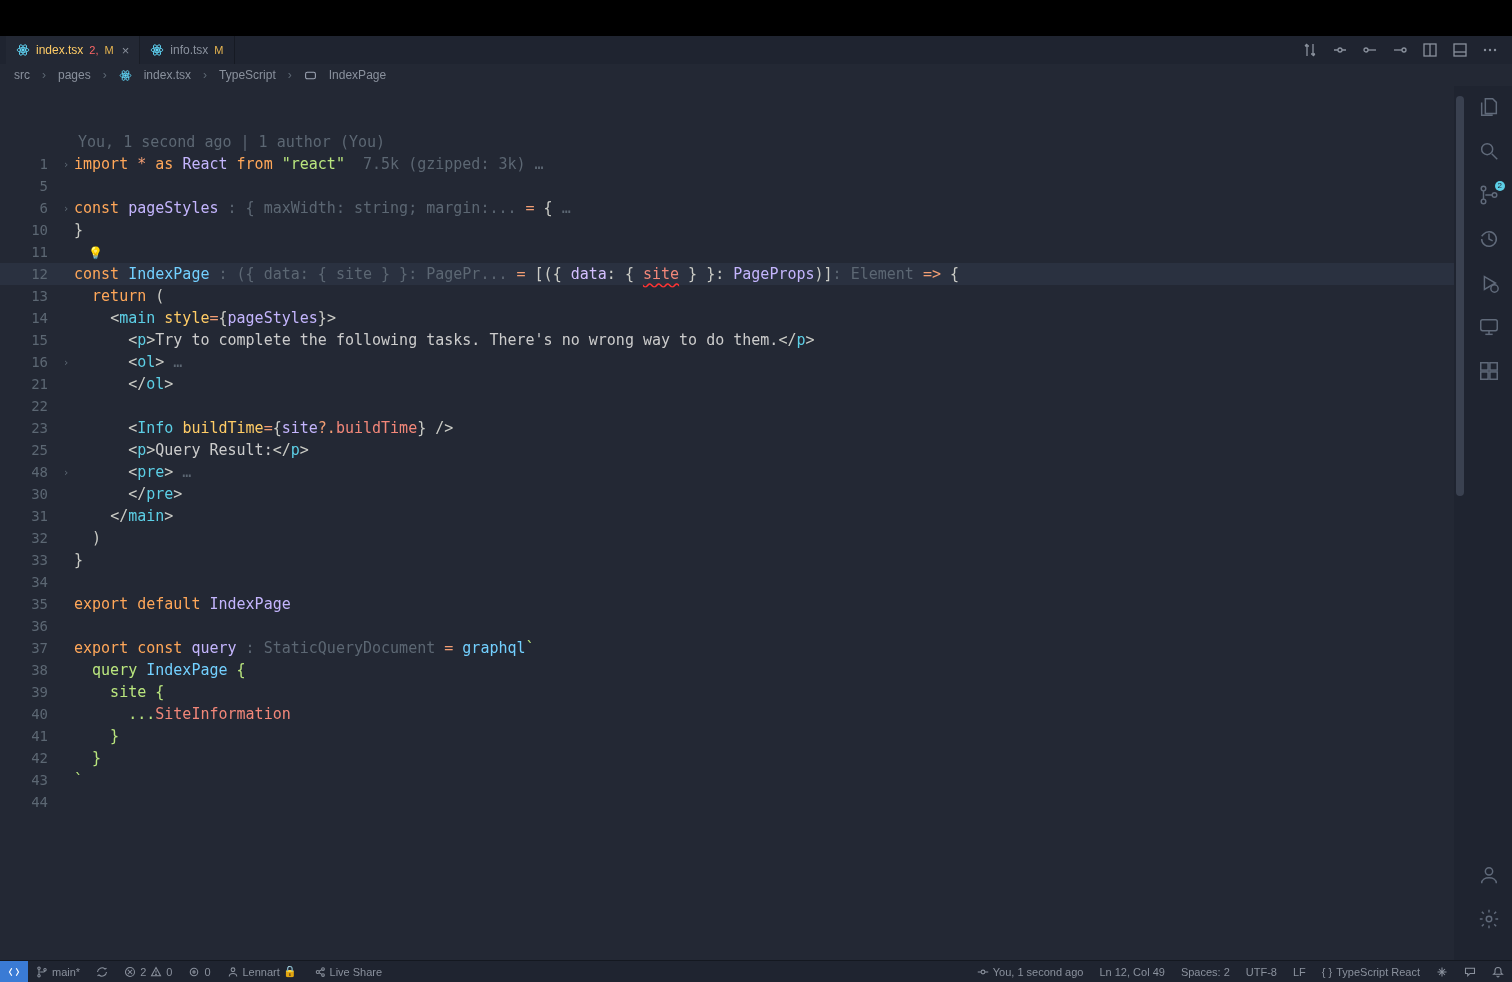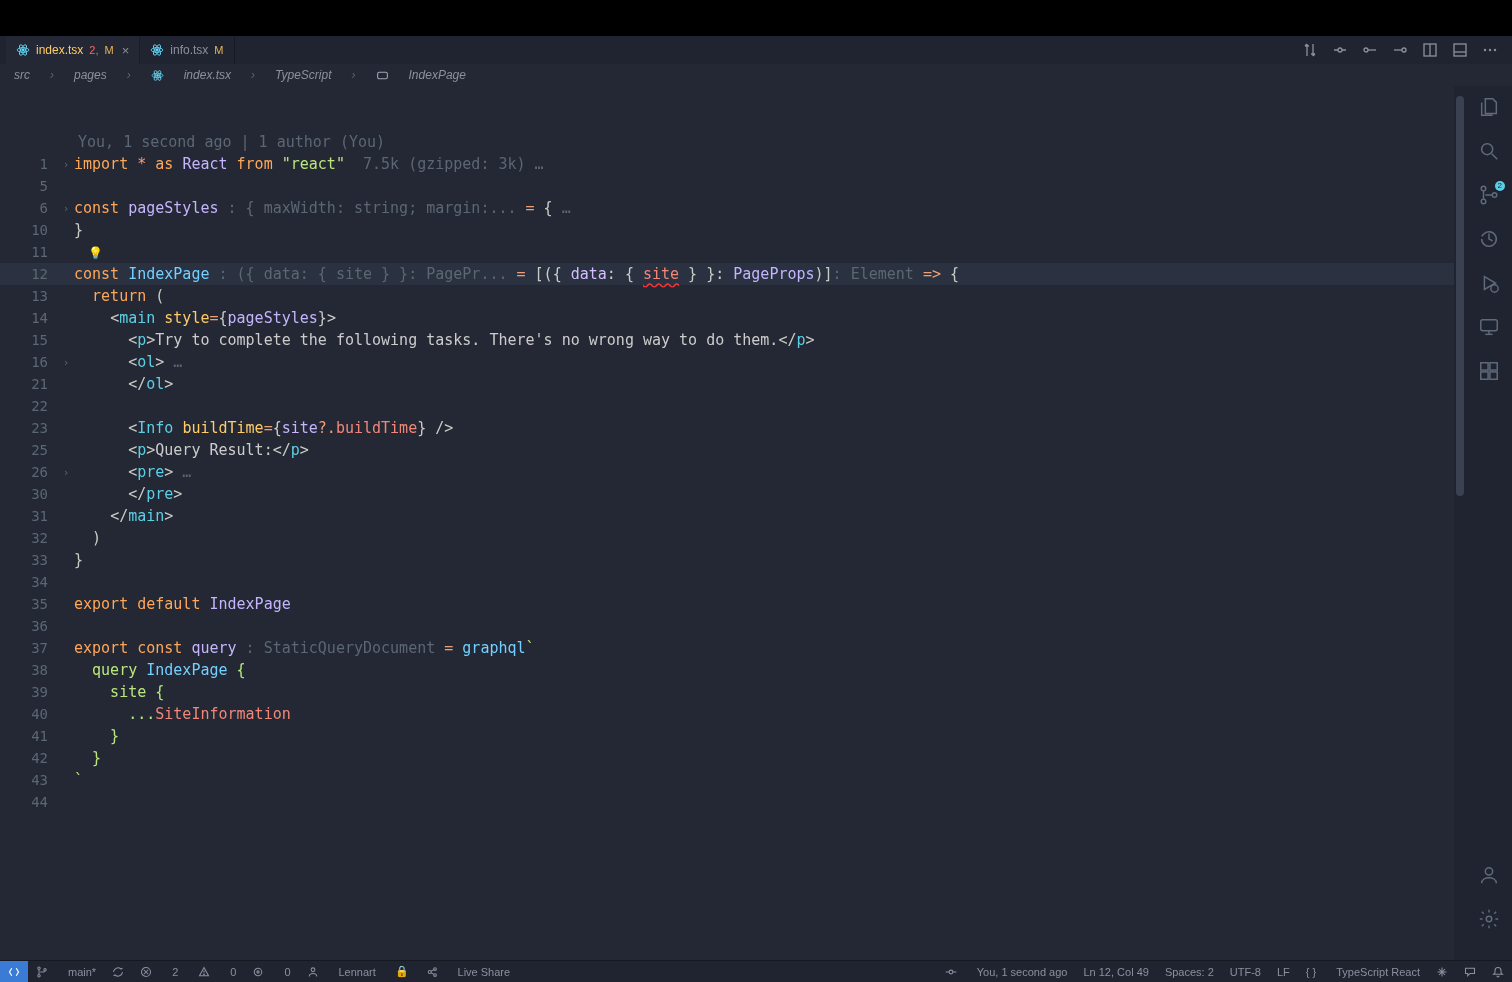--- a/index.html
+++ b/index.html
@@ -47,22 +47,21 @@
 
 
 .breadcrumb {
   height: 22px;
   background: #232834;
   display: flex;
   align-items: center;
   font-size: 12px;
   color: #8a919d;
   padding-left: 14px;
-  gap: 20px;
-  font-style: italic;
+  gap: 12px;
 }
 .breadcrumb .sep { color: #5c6773; }
 .breadcrumb .ic { width: 13px; height: 13px; }
 
 
 .bodyrow { flex: 1; display: flex; min-height: 0; }
 
 
 .editor {
   flex: 1;
@@ -152,21 +151,21 @@
   background: #1f2430;
   border-top: 1px solid #141820;
   display: flex;
   align-items: center;
   font-size: 11px;
   color: #8a919d;
 }
 .status .cell {
   display: flex;
   align-items: center;
-  gap: 20px;
+  gap: 4px;
   padding: 0 8px;
   height: 100%;
   cursor: pointer;
 }
 .status .remote { background: #3a7bd5; color: #fff; width: 28px; justify-content: center; }
 .status .spacer { flex: 1; }
 .status .ic { width: 12px; height: 12px; }
 </style>
 </head>
 <body>
@@ -261,21 +260,21 @@
         <div class="line"><span class="gutter">11</span><span class="fold"></span><span class="code"><span class="bulb">  💡</span></span></div>
         <div class="line hl"><span class="gutter">12</span><span class="fold"></span><span class="code"><span class="kw">const </span><span class="fn">IndexPage</span><span class="typ"> : ({ data: { site } }: PagePr... </span><span class="op">= </span><span class="pun">[</span><span class="pun">(</span><span class="pun">{ </span><span class="param">data</span><span class="pun">: { </span><span class="siteerr">site</span><span class="pun"> } }</span><span class="pun">: </span><span class="var">PageProps</span><span class="pun">)</span><span class="pun">]</span><span class="typ">: Element </span><span class="op">=&gt; </span><span class="pun">{</span></span></div>
         <div class="line"><span class="gutter">13</span><span class="fold"></span><span class="code"><span>  </span><span class="kw">return </span><span class="pun">(</span></span></div>
         <div class="line"><span class="gutter">14</span><span class="fold"></span><span class="code"><span>    </span><span class="pun">&lt;</span><span class="tag">main </span><span class="attr">style</span><span class="op">=</span><span class="pun">{</span><span class="var">pageStyles</span><span class="pun">}</span><span class="pun">&gt;</span></span></div>
         <div class="line"><span class="gutter">15</span><span class="fold"></span><span class="code"><span>      </span><span class="pun">&lt;</span><span class="tag">p</span><span class="pun">&gt;</span><span>Try to complete the following tasks. There's no wrong way to do them.</span><span class="pun">&lt;/</span><span class="tag">p</span><span class="pun">&gt;</span></span></div>
         <div class="line"><span class="gutter">16</span><span class="fold">›</span><span class="code"><span>      </span><span class="pun">&lt;</span><span class="tag">ol</span><span class="pun">&gt;</span><span class="com"> …</span></span></div>
         <div class="line"><span class="gutter">21</span><span class="fold"></span><span class="code"><span>      </span><span class="pun">&lt;/</span><span class="tag">ol</span><span class="pun">&gt;</span></span></div>
         <div class="line"><span class="gutter">22</span><span class="fold"></span></div>
         <div class="line"><span class="gutter">23</span><span class="fold"></span><span class="code"><span>      </span><span class="pun">&lt;</span><span class="tag">Info </span><span class="attr">buildTime</span><span class="op">=</span><span class="pun">{</span><span class="var">site</span><span class="op">?.</span><span class="redvar">buildTime</span><span class="pun">}</span><span class="pun"> /&gt;</span></span></div>
         <div class="line"><span class="gutter">25</span><span class="fold"></span><span class="code"><span>      </span><span class="pun">&lt;</span><span class="tag">p</span><span class="pun">&gt;</span><span>Query Result:</span><span class="pun">&lt;/</span><span class="tag">p</span><span class="pun">&gt;</span></span></div>
-        <div class="line"><span class="gutter">26</span><span class="fold">›</span><span class="code"><span>      </span><span class="pun">&lt;</span><span class="tag">pre</span><span class="pun">&gt;</span><span class="com"> …</span></span></div>
+        <div class="line"><span class="gutter">48</span><span class="fold">›</span><span class="code"><span>      </span><span class="pun">&lt;</span><span class="tag">pre</span><span class="pun">&gt;</span><span class="com"> …</span></span></div>
         <div class="line"><span class="gutter">30</span><span class="fold"></span><span class="code"><span>      </span><span class="pun">&lt;/</span><span class="tag">pre</span><span class="pun">&gt;</span></span></div>
         <div class="line"><span class="gutter">31</span><span class="fold"></span><span class="code"><span>    </span><span class="pun">&lt;/</span><span class="tag">main</span><span class="pun">&gt;</span></span></div>
         <div class="line"><span class="gutter">32</span><span class="fold"></span><span class="code"><span>  </span><span class="pun">)</span></span></div>
         <div class="line"><span class="gutter">33</span><span class="fold"></span><span class="code"><span class="pun">}</span></span></div>
         <div class="line"><span class="gutter">34</span><span class="fold"></span><span class="code"><span></span></span></div>
         <div class="line"><span class="gutter">35</span><span class="fold"></span><span class="code"><span class="kw">export </span><span class="kw">default </span><span class="var">IndexPage</span></span></div>
         <div class="line"><span class="gutter">36</span><span class="fold"></span><span class="code"><span></span></span></div>
         <div class="line"><span class="gutter">37</span><span class="fold"></span><span class="code"><span class="kw">export </span><span class="kw">const </span><span class="var">query</span><span class="typ"> : StaticQueryDocument </span><span class="op">= </span><span class="fn">graphql</span><span class="str">`</span></span></div>
         <div class="line"><span class="gutter">38</span><span class="fold"></span><span class="code"><span class="str">  query </span><span class="fn">IndexPage</span><span class="str"> {</span></span></div>
         <div class="line"><span class="gutter">39</span><span class="fold"></span><span class="code"><span class="str">    site {</span></span></div>

